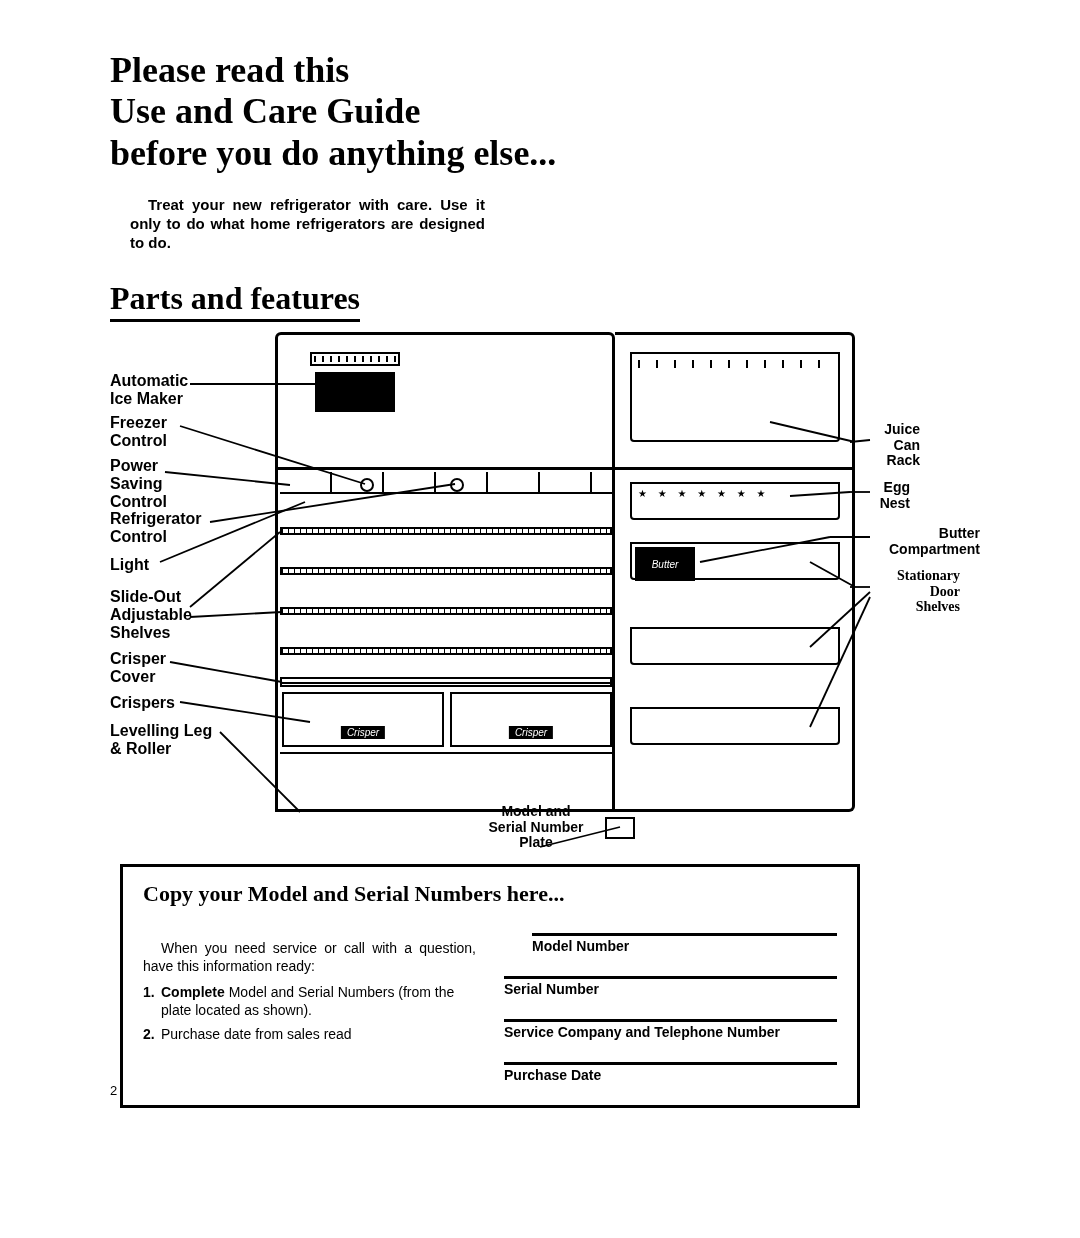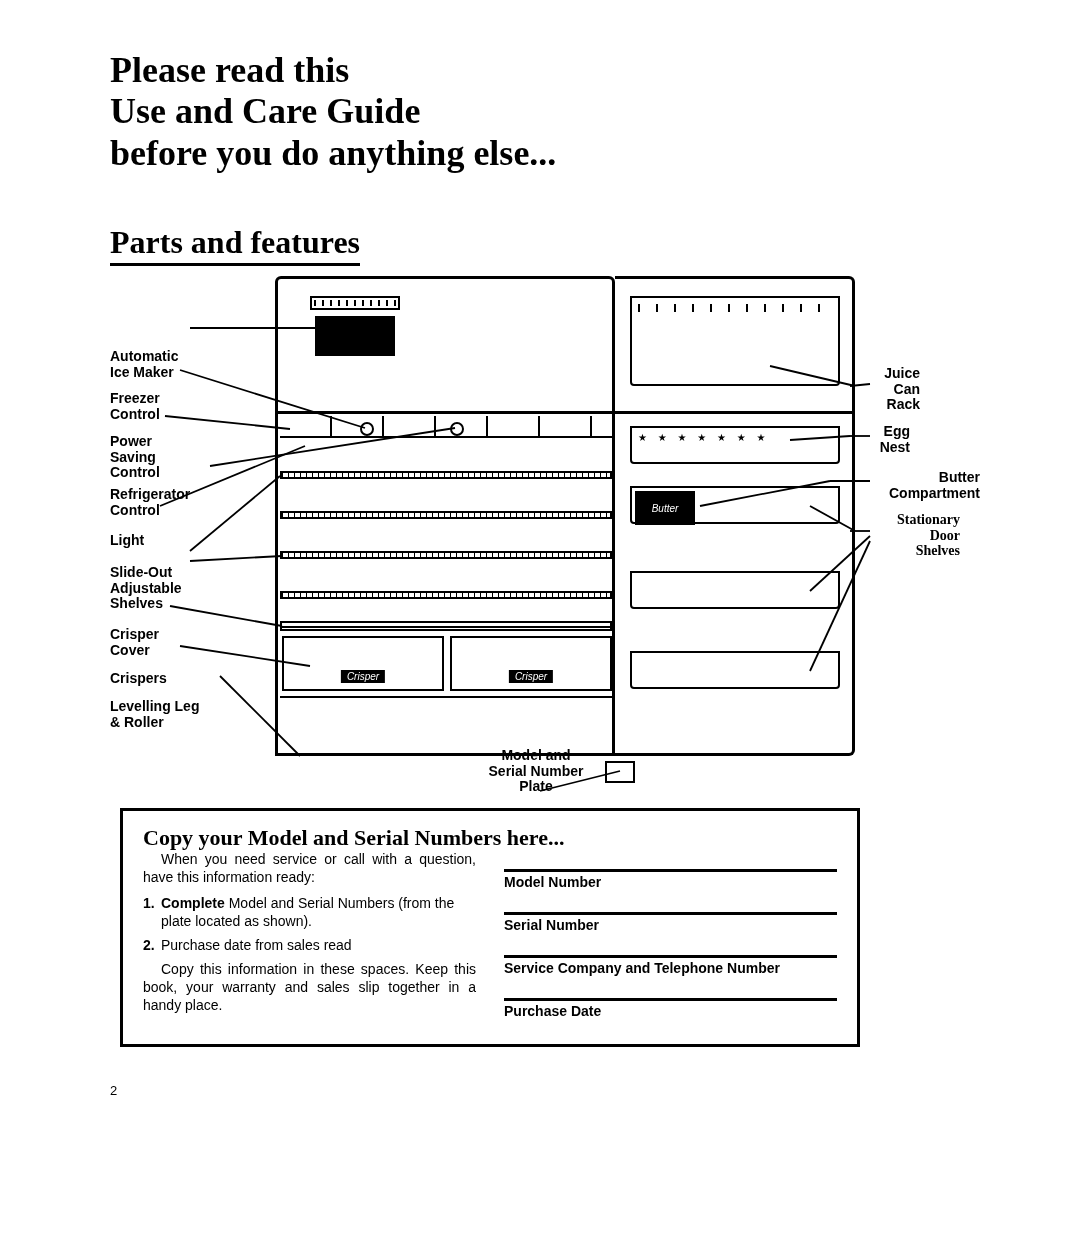--- a/index.html
+++ b/index.html
@@ -48,55 +48,56 @@
   .butter-box { position:absolute; left:525px; top:215px; width:60px; height:34px; background:#000; }
   .butter-box .lbl { position:absolute; left:50%; top:50%; transform:translate(-50%,-50%); color:#fff; font-size:10px; font-style:italic;}
   .door-shelf.mid { top:210px; }
   .door-shelf.low1 { top:295px; }
   .door-shelf.low2 { top:375px; }
   
   
   .hinge { position:absolute; left:495px; top:485px; width:30px; height:22px; border:2px solid #000; }
   
   
-  .lbl-left { position:absolute; text-align:left; font-size:14px; font-weight:bold; line-height:1.1;margin-top:33px; }
+  .lbl-left { position:absolute; text-align:left; font-size:16px; font-weight:bold; line-height:1.1; }
   .lbl-right { position:absolute; text-align:right; font-size:14px; font-weight:bold; line-height:1.1; right:0; }
   .lbl-center { position:absolute; text-align:center; font-size:14px; font-weight:bold; line-height:1.1; }
   
   svg.leaders { position:absolute; left:0; top:0; width:870px; height:530px; pointer-events:none; }
   svg.leaders line { stroke:#000; stroke-width:1.8; }
   
   
   .info-box { border:3px solid #000; padding: 14px 20px 22px 20px; margin-top: 2px; width: 740px; margin-left:10px; }
-  .info-head { font-family: Georgia,'Times New Roman',serif; font-weight:bold; font-size:22px; }
+  .info-head { font-family: Georgia,'Times New Roman',serif; font-weight:bold; font-size:22px; margin-bottom:8px; }
   .info-cols { display:flex; gap:28px; }
   .info-left { flex:1; font-size:14px; line-height:1.28; }
-  .info-left p { margin-bottom: 8px; text-align:justify; }
+  .info-left p { margin-bottom: 8px; text-align:justify;margin-top:25px; }
   .info-left .ind { text-indent:18px; }
   .info-left ol { list-style:none; }
   .info-left li { position:relative; padding-left:18px; margin-bottom:6px; }
   .info-left li .num { position:absolute; left:0; font-weight:bold; }
   .info-right { flex:1; font-size:14px; font-weight:bold; }
   .fld { border-top:3px solid #000; padding-top:2px; margin-top:22px; }
-  .fld:first-child { margin-top:18px; }
+  .fld:first-child { margin-top:18px;margin-left:28px; }
   
   .page-num { position:absolute; left:110px; bottom:90px; font-size:13px; }
 </style>
 </head>
 <body>
 
 <div class="page">
 
   <div class="title">
     <div>Please read this</div>
     <div>Use and Care Guide</div>
     <div>before you do anything else...</div>
   </div>
 
   <div class="intro">
+    <p>Treat your new refrigerator with care. Use it only to do what home refrigerators are designed to do.</p>
   </div>
 
   <div class="section-head">Parts and features</div>
 
   <div class="diagram-wrap">
     <div class="fridge-body"></div>
     <div class="fridge-door"></div>
     <div class="freezer-divider"></div>
     <div class="ice-tray"></div>
     <div class="ice-maker"></div>
@@ -170,21 +171,20 @@
 
   <div class="info-box">
     <div class="info-head">Copy your Model and Serial Numbers here...</div>
     <div class="info-cols">
       <div class="info-left">
         <p class="ind">When you need service or call with a question, have this information ready:</p>
         <ol>
           <li><span class="num">1.</span><b>Complete</b><span> Model and Serial Numbers (from the plate located as shown).</span></li>
           <li><span class="num">2.</span><span>Purchase date from sales read</span></li>
         </ol>
-        <p class="ind">Copy this information in these spaces. Keep this book, your warranty and sales slip together in a handy place.</p>
       </div>
       <div class="info-right">
         <div class="fld">Model Number</div>
         <div class="fld">Serial Number</div>
         <div class="fld">Service Company and Telephone Number</div>
         <div class="fld">Purchase Date</div>
       </div>
     </div>
   </div>
 

